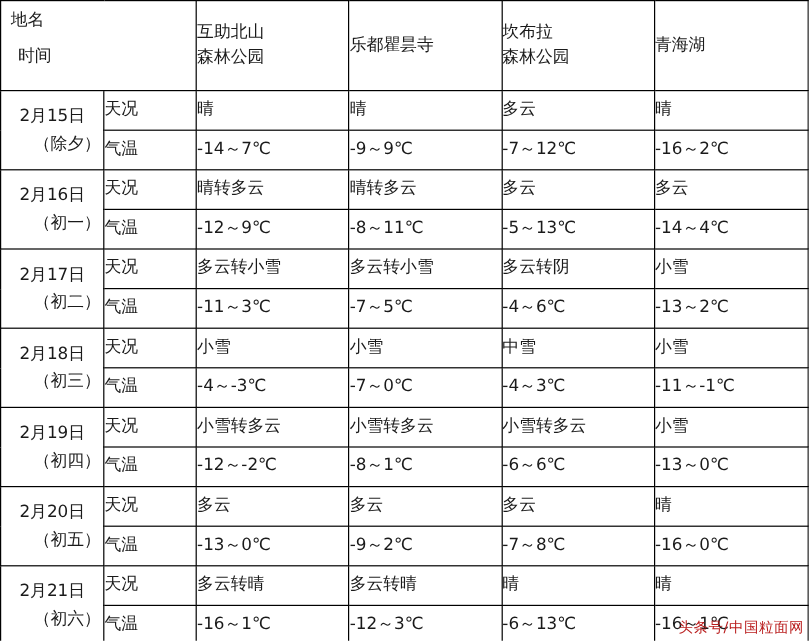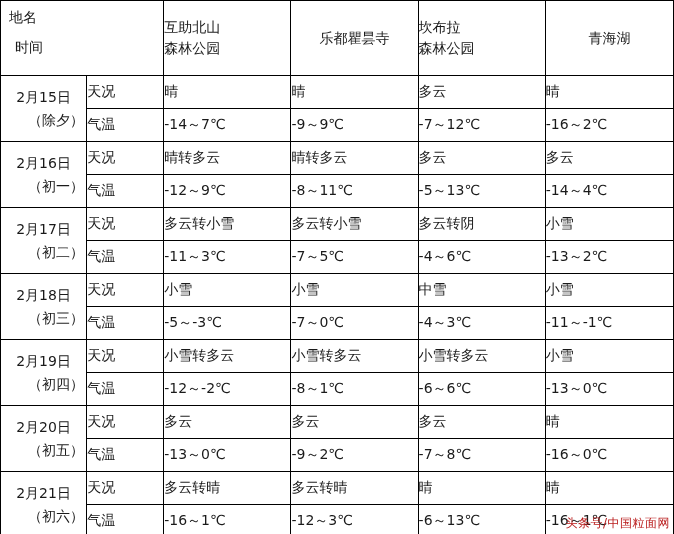--- a/index.html
+++ b/index.html
@@ -62,21 +62,20 @@
     padding: 8px 0 8px 10px;
     font-size: 14px;
     vertical-align: middle;
   }
   .head-loc .ln {
     display: block;
     line-height: 1.5;
   }
   .head-loc.single {
     padding-left: 10px;
-    text-align: center;
   }
   .date-cell {
     padding: 0 0 0 6px;
     font-size: 14px;
     text-align: center;
   }
   .date-cell .d1 { display: block; line-height: 1.6; }
   .date-cell .d2 { display: block; line-height: 1.6; padding-left: 25px; }
   .kind-cell {
     text-align: left;
@@ -197,21 +196,21 @@
         <span class="d2">（初三）</span>
       </td>
       <td class="kind-cell">天况</td>
       <td class="val-cell">小雪</td>
       <td class="val-cell">小雪</td>
       <td class="val-cell">中雪</td>
       <td class="val-cell">小雪</td>
     </tr>
     <tr>
       <td class="kind-cell">气温</td>
-      <td class="val-cell">-5～-3℃</td>
+      <td class="val-cell">-4～-3℃</td>
       <td class="val-cell">-7～0℃</td>
       <td class="val-cell">-4～3℃</td>
       <td class="val-cell">-11～-1℃</td>
     </tr>
 
     <tr>
       <td class="date-cell" rowspan="2">
         <span class="d1">2月19日</span>
         <span class="d2">（初四）</span>
       </td>

